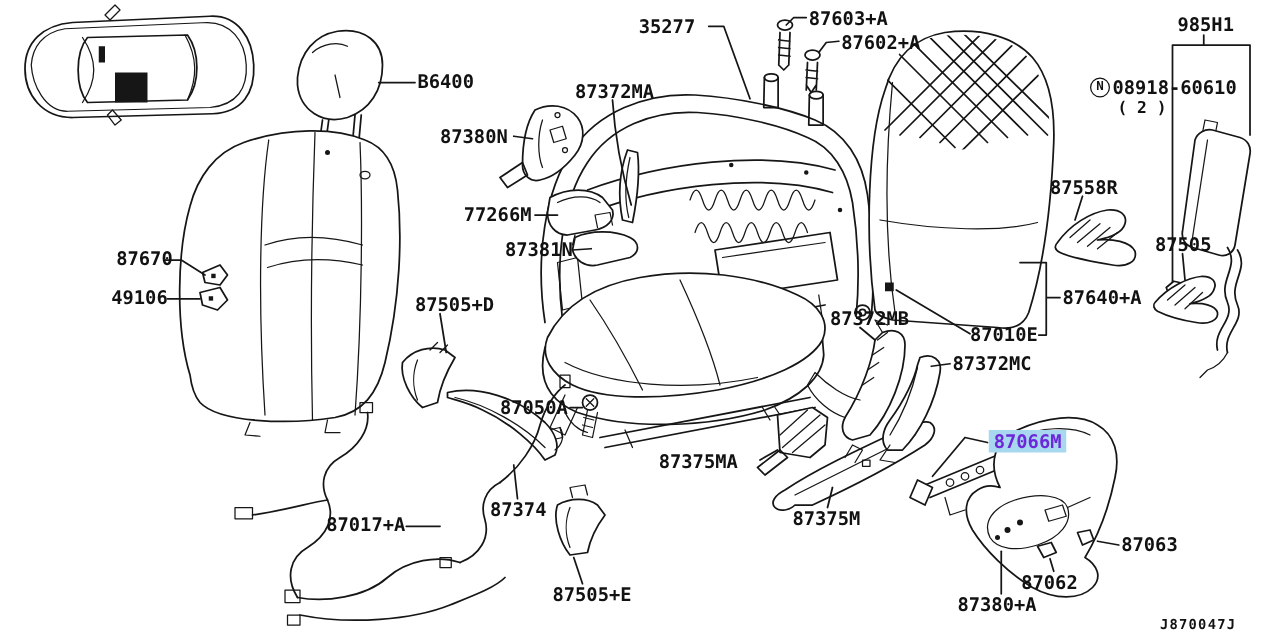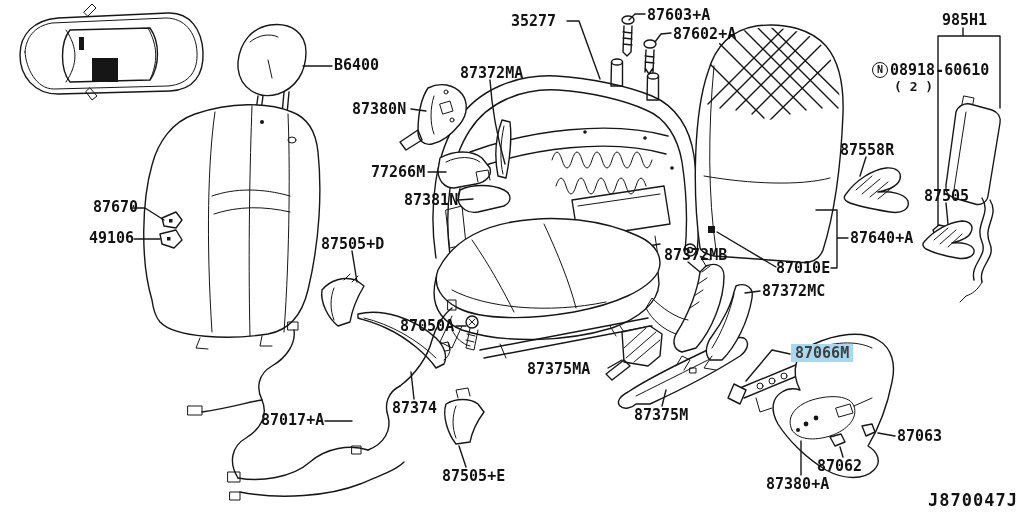--- a/index.html
+++ b/index.html
@@ -12,21 +12,21 @@
   svg .b{fill:#161616;stroke:none;}
   svg .thin{stroke-width:1;}
   .lbl{position:absolute;font-size:15px;font-weight:bold;color:#121212;white-space:nowrap;
        letter-spacing:0px;line-height:16px;cursor:pointer;}
   .lbl.hl{padding:1px 4px;margin:-1px -4px;}
   .nut{position:absolute;font-size:15px;font-weight:bold;color:#121212;white-space:nowrap;
        line-height:16px;display:flex;align-items:center;gap:2px;}
   .ncircle{display:inline-block;width:14px;height:14px;border:1.6px solid #121212;border-radius:50%;
        font-size:10px;line-height:14px;text-align:center;font-weight:bold;}
   .qty{font-size:13px;}
-  .code{font-size:17px;letter-spacing:1px;cursor:default;}
+  .code{font-size:11px;letter-spacing:1px;cursor:default;}
 </style>
 </head>
 <body>
 
 <div class="stage">
 
 <svg width="1024" height="512" viewBox="0 0 1024 512">
   <defs>
     <clipPath id="panelTop">
       <path d="M702,112 C704,78 712,48 724,38 C748,24 794,24 816,40 C832,52 840,80 840,110 L806,118 L760,120 Z"></path>
@@ -297,32 +297,32 @@
   <div class="lbl" style="left:673px;top:26px">87602+A</div>
   <div class="lbl" style="left:942px;top:12px">985H1</div>
   <div class="lbl" style="left:840px;top:142px">87558R</div>
   <div class="lbl" style="left:924px;top:188px">87505</div>
   <div class="lbl" style="left:352px;top:101px">87380N</div>
   <div class="lbl" style="left:460px;top:65px">87372MA</div>
   <div class="lbl" style="left:371px;top:164px">77266M</div>
   <div class="lbl" style="left:404px;top:192px">87381N</div>
   <div class="lbl" style="left:93px;top:199px">87670</div>
   <div class="lbl" style="left:89px;top:230px">49106</div>
-  <div class="lbl" style="left:321px;top:236px">87505+D</div>
+  <div class="lbl" style="left:332px;top:236px">87505+D</div>
   <div class="lbl" style="left:400px;top:318px">87050A</div>
   <div class="lbl" style="left:664px;top:247px">87372MB</div>
   <div class="lbl" style="left:776px;top:260px">87010E</div>
   <div class="lbl" style="left:850px;top:230px">87640+A</div>
   <div class="lbl" style="left:762px;top:283px">87372MC</div>
   <div class="lbl" style="left:527px;top:361px">87375MA</div>
   <div class="lbl" style="left:634px;top:407px">87375M</div>
   <div class="lbl" style="left:392px;top:400px">87374</div>
   <div class="lbl" style="left:261px;top:412px">87017+A</div>
   <div class="lbl" style="left:442px;top:468px">87505+E</div>
-  <div class="lbl hl" style="left: 795px; top: 345px; background: rgb(168, 216, 240); color: #404040;">87066M</div>
+  <div class="lbl hl" style="left: 795px; top: 345px; background: rgb(168, 216, 240); color: #6d28d9;">87066M</div>
   <div class="lbl" style="left:897px;top:428px">87063</div>
   <div class="lbl" style="left:817px;top:458px">87062</div>
   <div class="lbl" style="left:766px;top:476px">87380+A</div>
 
   <div class="nut" style="left:872px;top:62px">
     <span class="ncircle">N</span>
     <span>08918-60610</span>
   </div>
   <div class="lbl qty" style="left:894px;top:79px">( 2 )</div>
 

